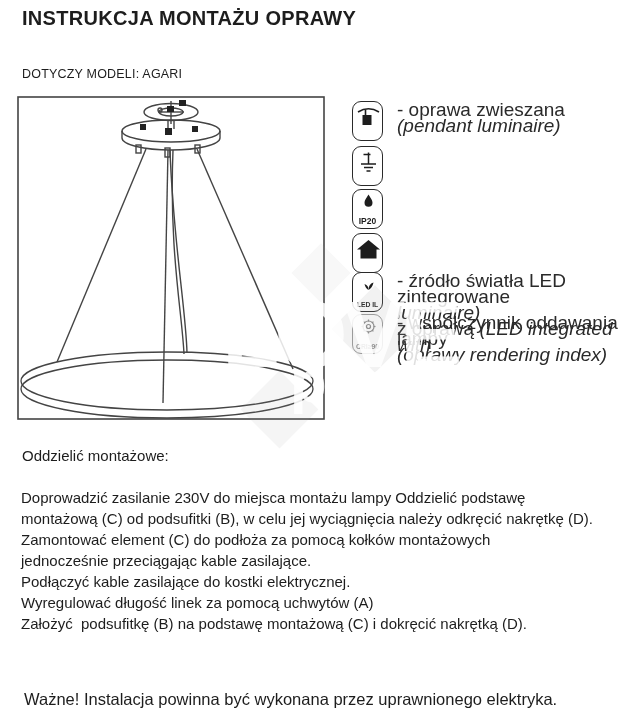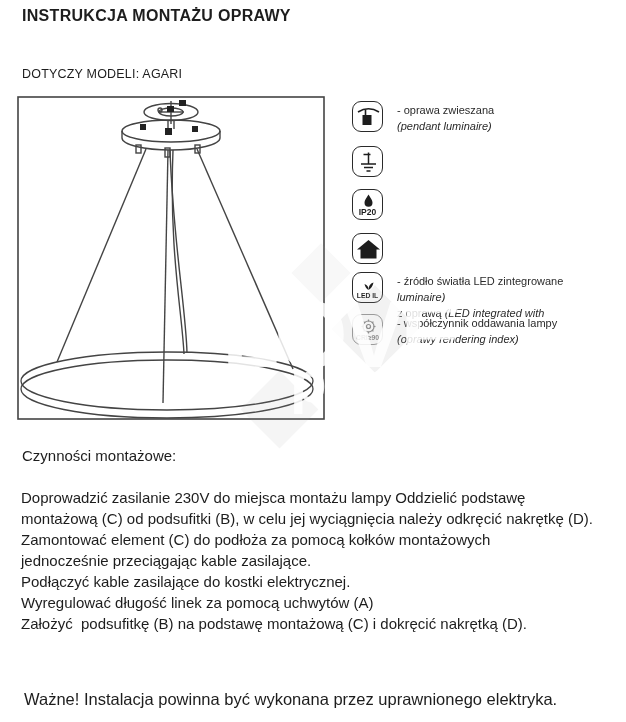--- a/index.html
+++ b/index.html
@@ -6,41 +6,41 @@
   body{
     width:626px;height:722px;position:relative;overflow:hidden;
     background:#ffffff;color:#1d1d1d;
     font-family:"Liberation Sans","DejaVu Sans",sans-serif;
     -webkit-font-smoothing:antialiased;
   }
   .abs{position:absolute;}
   .content{position:relative;z-index:1;}
 
   
-  .title{left:22px;top:7px;font-size:16px;font-weight:bold;letter-spacing:.3px;}
+  .title{left:22px;top:7px;font-size:20px;font-weight:bold;letter-spacing:.3px;}
   .subtitle{left:22px;top:26px;font-size:12.5px;letter-spacing:.2px;margin-top:41px;}
 
   
   .diagram-wrap{left:10px;top:90px;width:340px;height:350px;}
 
   
   .legend-row{left:352px;display:flex;align-items:flex-start;}
   .icon-box{
-    width:31px;height:31px;border:1.6px solid #2a2a2a;border-radius:9px;
+    width:31px;height:40px;border:1.6px solid #2a2a2a;border-radius:9px;
     box-sizing:border-box;position:relative;flex:0 0 auto;background:#fff;text-decoration:underline;
   }
   .icon-box svg{position:absolute;left:0;top:0;}
   .icon-caption{
     position:absolute;left:0;right:0;bottom:2px;text-align:center;
     font-weight:bold;font-size:8.5px;line-height:9px;color:#1d1d1d;
   }
   .icon-caption.small{font-size:6.8px;}
   .icon-box.gray{border-color:#9a9a9a;}
   .icon-box.gray .icon-caption{color:#8c8c8c;}
-  .leg-text{margin-left:14px;margin-top:1px;font-size:11px;line-height:16px;color:#2a2a2a;}
+  .leg-text{margin-left:14px;margin-top:1px;font-size:19px;line-height:16px;color:#2a2a2a;}
   .leg-line em{}
 
   
   .steps-heading{left:22px;top:447px;font-size:15px;}
   .steps{left:21px;top:487px;font-size:15px;line-height:21px;white-space:pre;}
   .warning{left:24px;top:690px;font-size:16.5px;}
 
   
   .watermark{position:absolute;inset:0;z-index:2;pointer-events:none;padding-left:14px;}
   .wm-love{
@@ -184,21 +184,21 @@
         <line x1="12" y1="15" x2="10.6" y2="16.4"></line>
       </svg>
       <div class="icon-caption small">CRI≥90</div>
     </div>
     <div class="leg-text">
         <div class="leg-line"><span>- współczynnik oddawania lampy</span></div>
         <div class="leg-line"><em>(oprawy rendering index)</em></div>
       </div>
   </div>
 
-  <div class="abs steps-heading">Czynności montażowe:</div>
+  <div class="abs steps-heading">Oddzielić montażowe:</div>
   <div class="abs steps"><div>Doprowadzić zasilanie 230V do miejsca montażu lampy Oddzielić podstawę</div><div>montażową (C) od podsufitki (B), w celu jej wyciągnięcia należy odkręcić nakrętkę (D).</div><div>Zamontować element (C) do podłoża za pomocą kołków montażowych</div><div>jednocześnie przeciągając kable zasilające.</div><div>Podłączyć kable zasilające do kostki elektrycznej.</div><div>Wyregulować długość linek za pomocą uchwytów (A)</div><div>Założyć  podsufitkę (B) na podstawę montażową (C) i dokręcić nakrętką (D).</div></div>
 
   <div class="abs warning">Ważne! Instalacja powinna być wykonana przez uprawnionego elektryka.</div>
 
 </div>
 
 <div class="watermark">
   <div class="wm-diamond wm-d1"></div>
   <div class="wm-diamond wm-d2"></div>
   <div class="wm-diamond wm-d3"></div>

